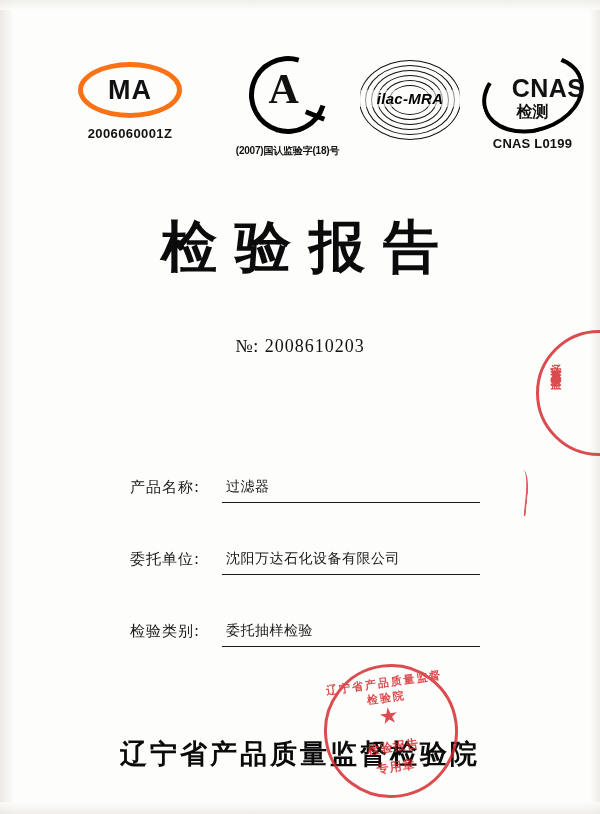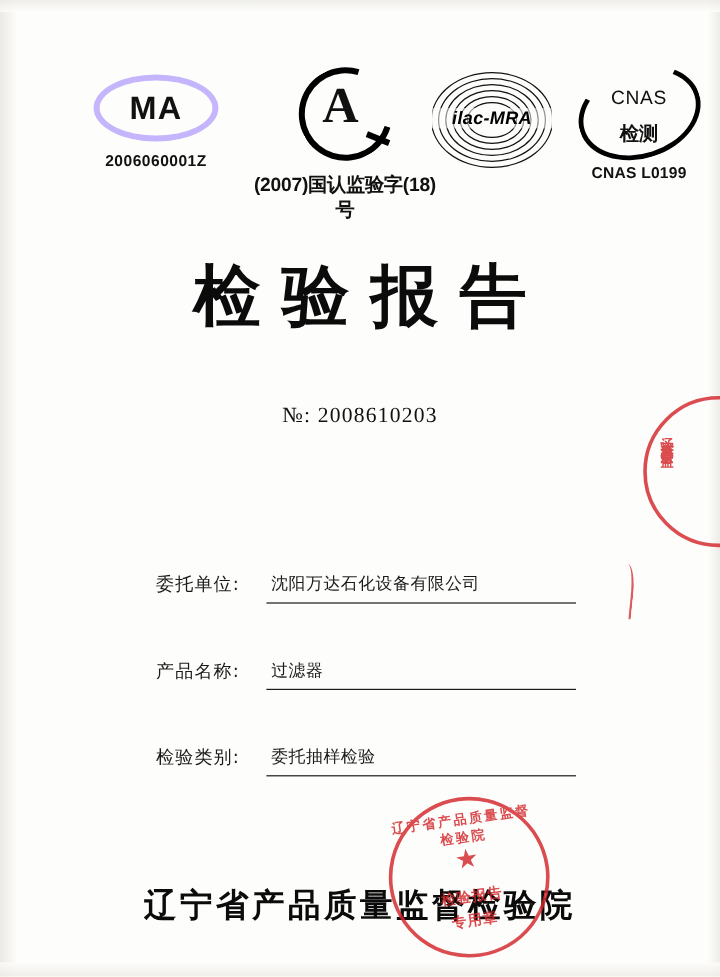--- a/index.html
+++ b/index.html
@@ -65,21 +65,21 @@
   .logo {
     position: absolute;
     text-align: center;
   }
 
   
   .logo-cma { left: 10px; top: 0; width: 120px; }
   .cma-mark {
     width: 104px; height: 56px;
     margin: 0 auto;
-    border: 5px solid #c4b5fd;
+    border: 5px solid #f97316;
     border-radius: 50%/50%;
     display: flex;
     align-items: center;
     justify-content: center;
     font-weight: bold;
     font-size: 27px;
     letter-spacing: 1px;
     font-family: "Liberation Sans", sans-serif;
     box-sizing: border-box;
   }
@@ -115,21 +115,21 @@
   }
   .cal-mark .tail {
     position: absolute;
     right: 2px; bottom: 16px;
     width: 20px; height: 5px;
     background: #000;
     transform: rotate(22deg);
   }
   .cal-code {
     margin-top: 10px;
-    font-size: 16px;
+    font-size: 10px;
     font-weight: bold;
     letter-spacing: -.2px;
   }
 
   
   .logo-ilac { left: 295px; top: -2px; width: 110px; }
   .ilac-mark {
     position: relative;
     width: 100px; height: 80px;
     margin: 0 auto;
@@ -168,23 +168,23 @@
     inset: 0;
     border: 4px solid #000;
     border-radius: 50%;
     border-top-color: transparent;
     transform: rotate(-18deg);
   }
   .cnas-mark .word {
     position: absolute;
     left: 0; right: 0;
     top: 18px;
-    text-align: center;
-    font-size: 16px;
-    font-weight: normal;
+    text-align: right;
+    font-size: 25px;
+    font-weight: bold;
     letter-spacing: .5px;
   }
   .cnas-mark .sub {
     position: absolute;
     left: 0; right: 0;
     top: 46px;
     text-align: center;
     font-size: 16px;
     font-weight: bold;
   }
@@ -411,28 +411,28 @@
   <div class="doc-title">检验报告</div>
 
   <div class="report-no">
     <span class="no-label">№:</span>
     <span>2008610203</span>
   </div>
 
   <div class="fields">
 
     <div class="field-row">
+      <span class="field-label">产品名称:</span>
+      <span class="field-value">过滤器</span>
+      <div class="field-underline"></div>
+    </div>
+
+    <div class="field-row">
       <span class="field-label">委托单位:</span>
       <span class="field-value">沈阳万达石化设备有限公司</span>
-      <div class="field-underline"></div>
-    </div>
-
-    <div class="field-row">
-      <span class="field-label">产品名称:</span>
-      <span class="field-value">过滤器</span>
       <div class="field-underline"></div>
     </div>
 
     <div class="field-row">
       <span class="field-label">检验类别:</span>
       <span class="field-value">委托抽样检验</span>
       <div class="field-underline"></div>
     </div>
 
   </div>

